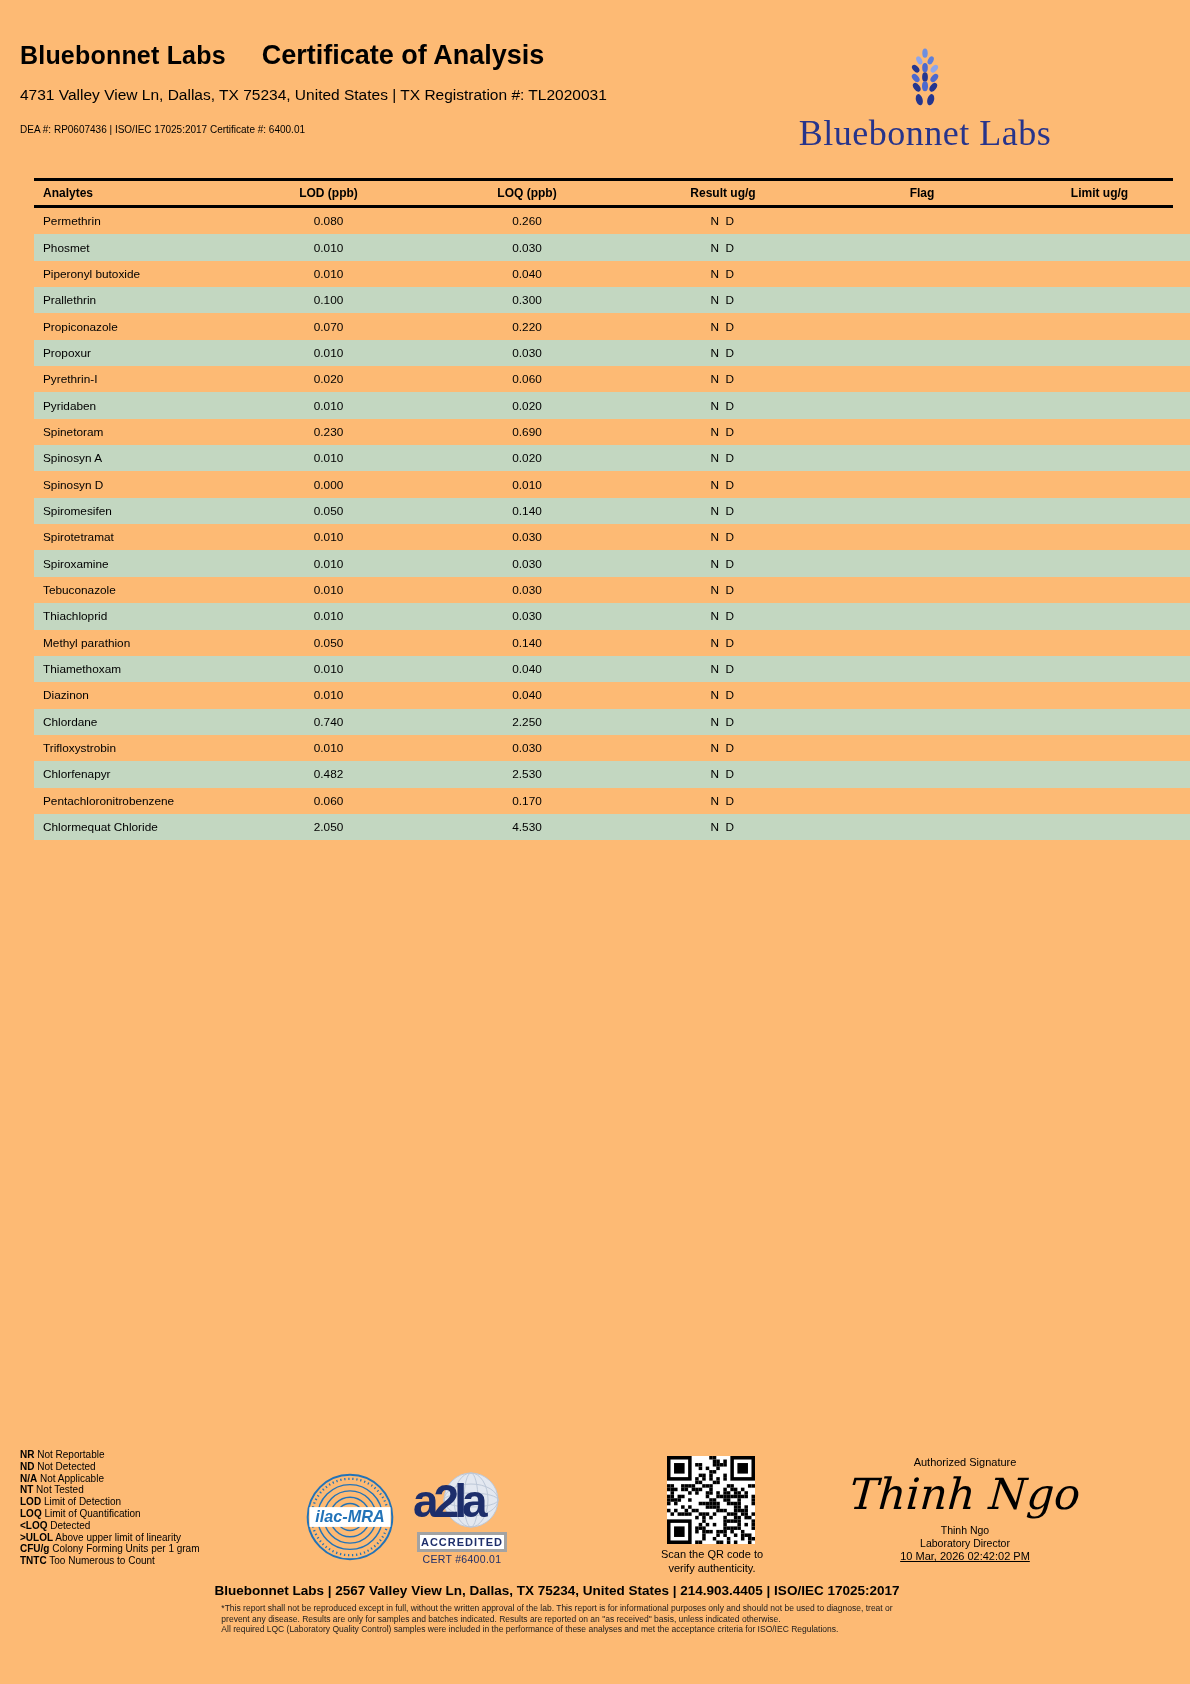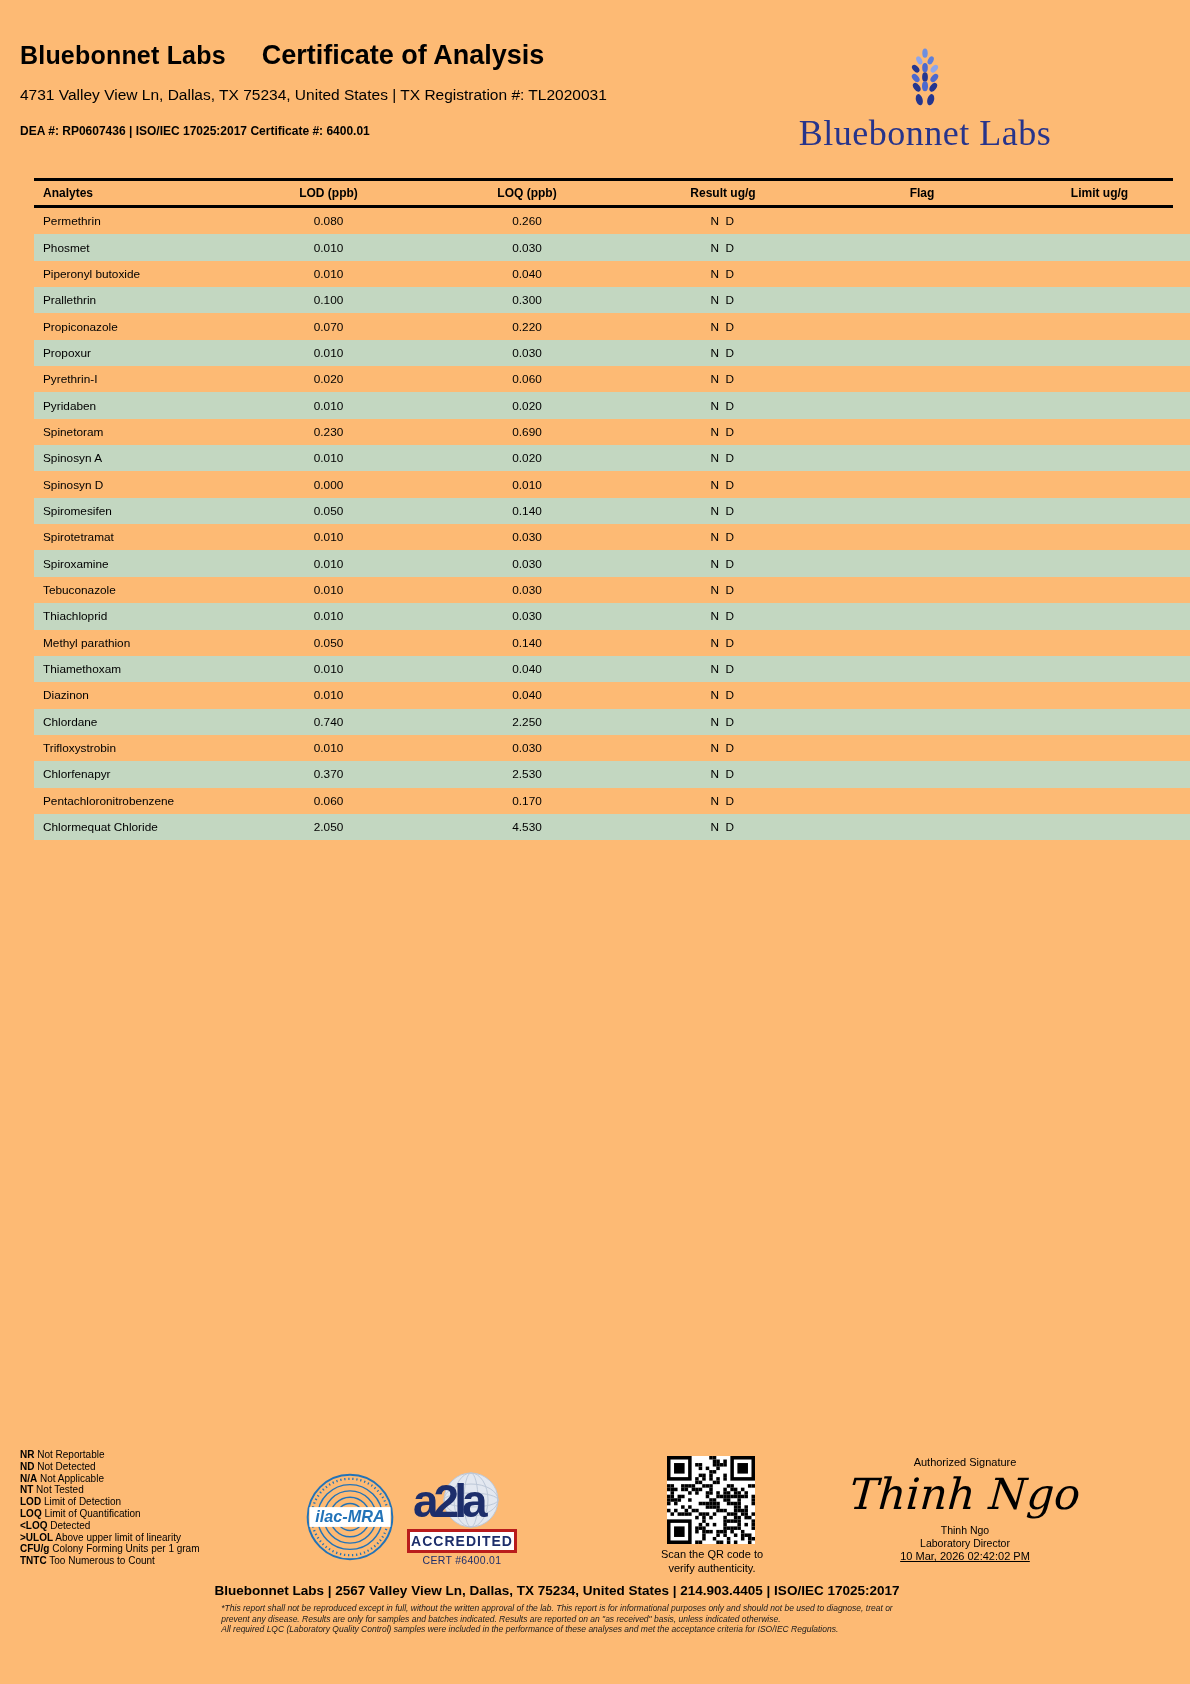--- a/index.html
+++ b/index.html
@@ -4,21 +4,21 @@
 <style>
   html,body{margin:0;padding:0;background:#fff;}
   .page{position:relative;width:1190px;height:1684px;background:#fdba74;overflow:hidden;
         font-family:"Liberation Sans","DejaVu Sans",sans-serif;color:#000;}
 
   
   .hdr-title-row{position:absolute;left:20px;top:40px;display:flex;align-items:baseline;gap:36px;}
   .company-name{font-size:25px;font-weight:bold;letter-spacing:.2px;}
   .doc-title{font-size:27px;font-weight:700;}
   .hdr-address{position:absolute;left:20px;top:86px;font-size:15.5px;}
-  .hdr-dea{position:absolute;left:20px;top:124px;font-size:12px;font-weight:bold;}
+  .hdr-dea{position:absolute;left:20px;top:124px;font-size:10px;}
 
   .logo-block{position:absolute;left:780px;top:48px;width:290px;text-align:center;}
   .logo-flower{display:block;margin:0 auto;}
   .logo-text{margin-top:4px;font-family:"Liberation Serif","DejaVu Serif",serif;
              font-size:36px;font-weight:400;color:#27348b;letter-spacing:.5px;}
 
   
   .table-wrap{position:absolute;left:34px;top:178px;width:1161px;}
   .hrule{height:3px;background:#000;width:1139px;}
   .thead-row{display:flex;align-items:center;height:24px;width:1139px;font-size:12px;font-weight:bold;}
@@ -34,43 +34,43 @@
   table.analytes tr:nth-child(even){background:#c3d7c1;}
   table.analytes td.c3{letter-spacing:1.6px;}
 
   
   .legend{position:absolute;left:20px;top:1449px;font-size:10px;line-height:11.8px;}
   .legend b{font-weight:bold;}
 
   
   .ilac{position:absolute;left:305px;top:1472px;}
   .a2la{position:absolute;left:404px;top:1470px;width:116px;text-align:center;}
-  .accbox{display:inline-block;border:3px solid #b91c1c;background:#fff;color:#1d2e6b;
-          font-weight:bold;font-size:14px;letter-spacing:1px;padding:1px 1px;margin-top:-6px;}
+  .accbox{display:inline-block;border:3px solid #a3a3a3;background:#fff;color:#1d2e6b;
+          font-weight:bold;font-size:11px;letter-spacing:1px;padding:1px 1px;margin-top:-6px;}
   .cert{font-size:10.5px;color:#1d2e6b;margin-top:1px;letter-spacing:.3px;}
 
   
   .qr{position:absolute;left:667px;top:1456px;width:88px;height:88px;}
   .qr-caption{position:absolute;left:592px;top:1548px;width:240px;text-align:center;
               font-size:11px;line-height:13.5px;}
 
   
   .sig{position:absolute;left:840px;top:1456px;width:250px;text-align:center;}
   .sig-label{font-size:11px;}
   .sig-script{font-family:"DejaVu Serif","Liberation Serif",serif;font-style:italic;
               font-size:43px;line-height:48px;margin-top:2px;transform:skewX(-4deg);}
   .sig-name{font-size:10.5px;line-height:13px;margin-top:6px;}
   .sig-title{font-size:10.5px;line-height:13px;}
   .sig-date{font-size:11px;line-height:13px;text-decoration:underline;}
 
   
   .footer-center{position:absolute;left:0;top:1583px;width:1114px;text-align:center;}
   .contact-line{font-size:13.5px;font-weight:bold;}
   .disclaimer{margin:5px auto 0;display:table;font-size:8.5px;line-height:10.7px;
-              color:#1a1a1a;text-align:left;font-style:italic;}
+              color:#1a1a1a;text-align:left;}
 </style>
 </head>
 <body>
 
 <div class="page">
 
   <div class="hdr-title-row">
     <span class="company-name">Bluebonnet Labs</span>
     <span class="doc-title">Certificate of Analysis</span>
   </div>
@@ -283,21 +283,21 @@
           <tr>
             <td class="c0">Trifloxystrobin</td>
             <td class="c1">0.010</td>
             <td class="c2">0.030</td>
             <td class="c3">N D</td>
             <td class="c4"></td>
             <td class="c5"></td>
           </tr>
           <tr>
             <td class="c0">Chlorfenapyr</td>
-            <td class="c1">0.370</td>
+            <td class="c1">0.482</td>
             <td class="c2">2.530</td>
             <td class="c3">N D</td>
             <td class="c4"></td>
             <td class="c5"></td>
           </tr>
           <tr>
             <td class="c0">Pentachloronitrobenzene</td>
             <td class="c1">0.060</td>
             <td class="c2">0.170</td>
             <td class="c3">N D</td>

